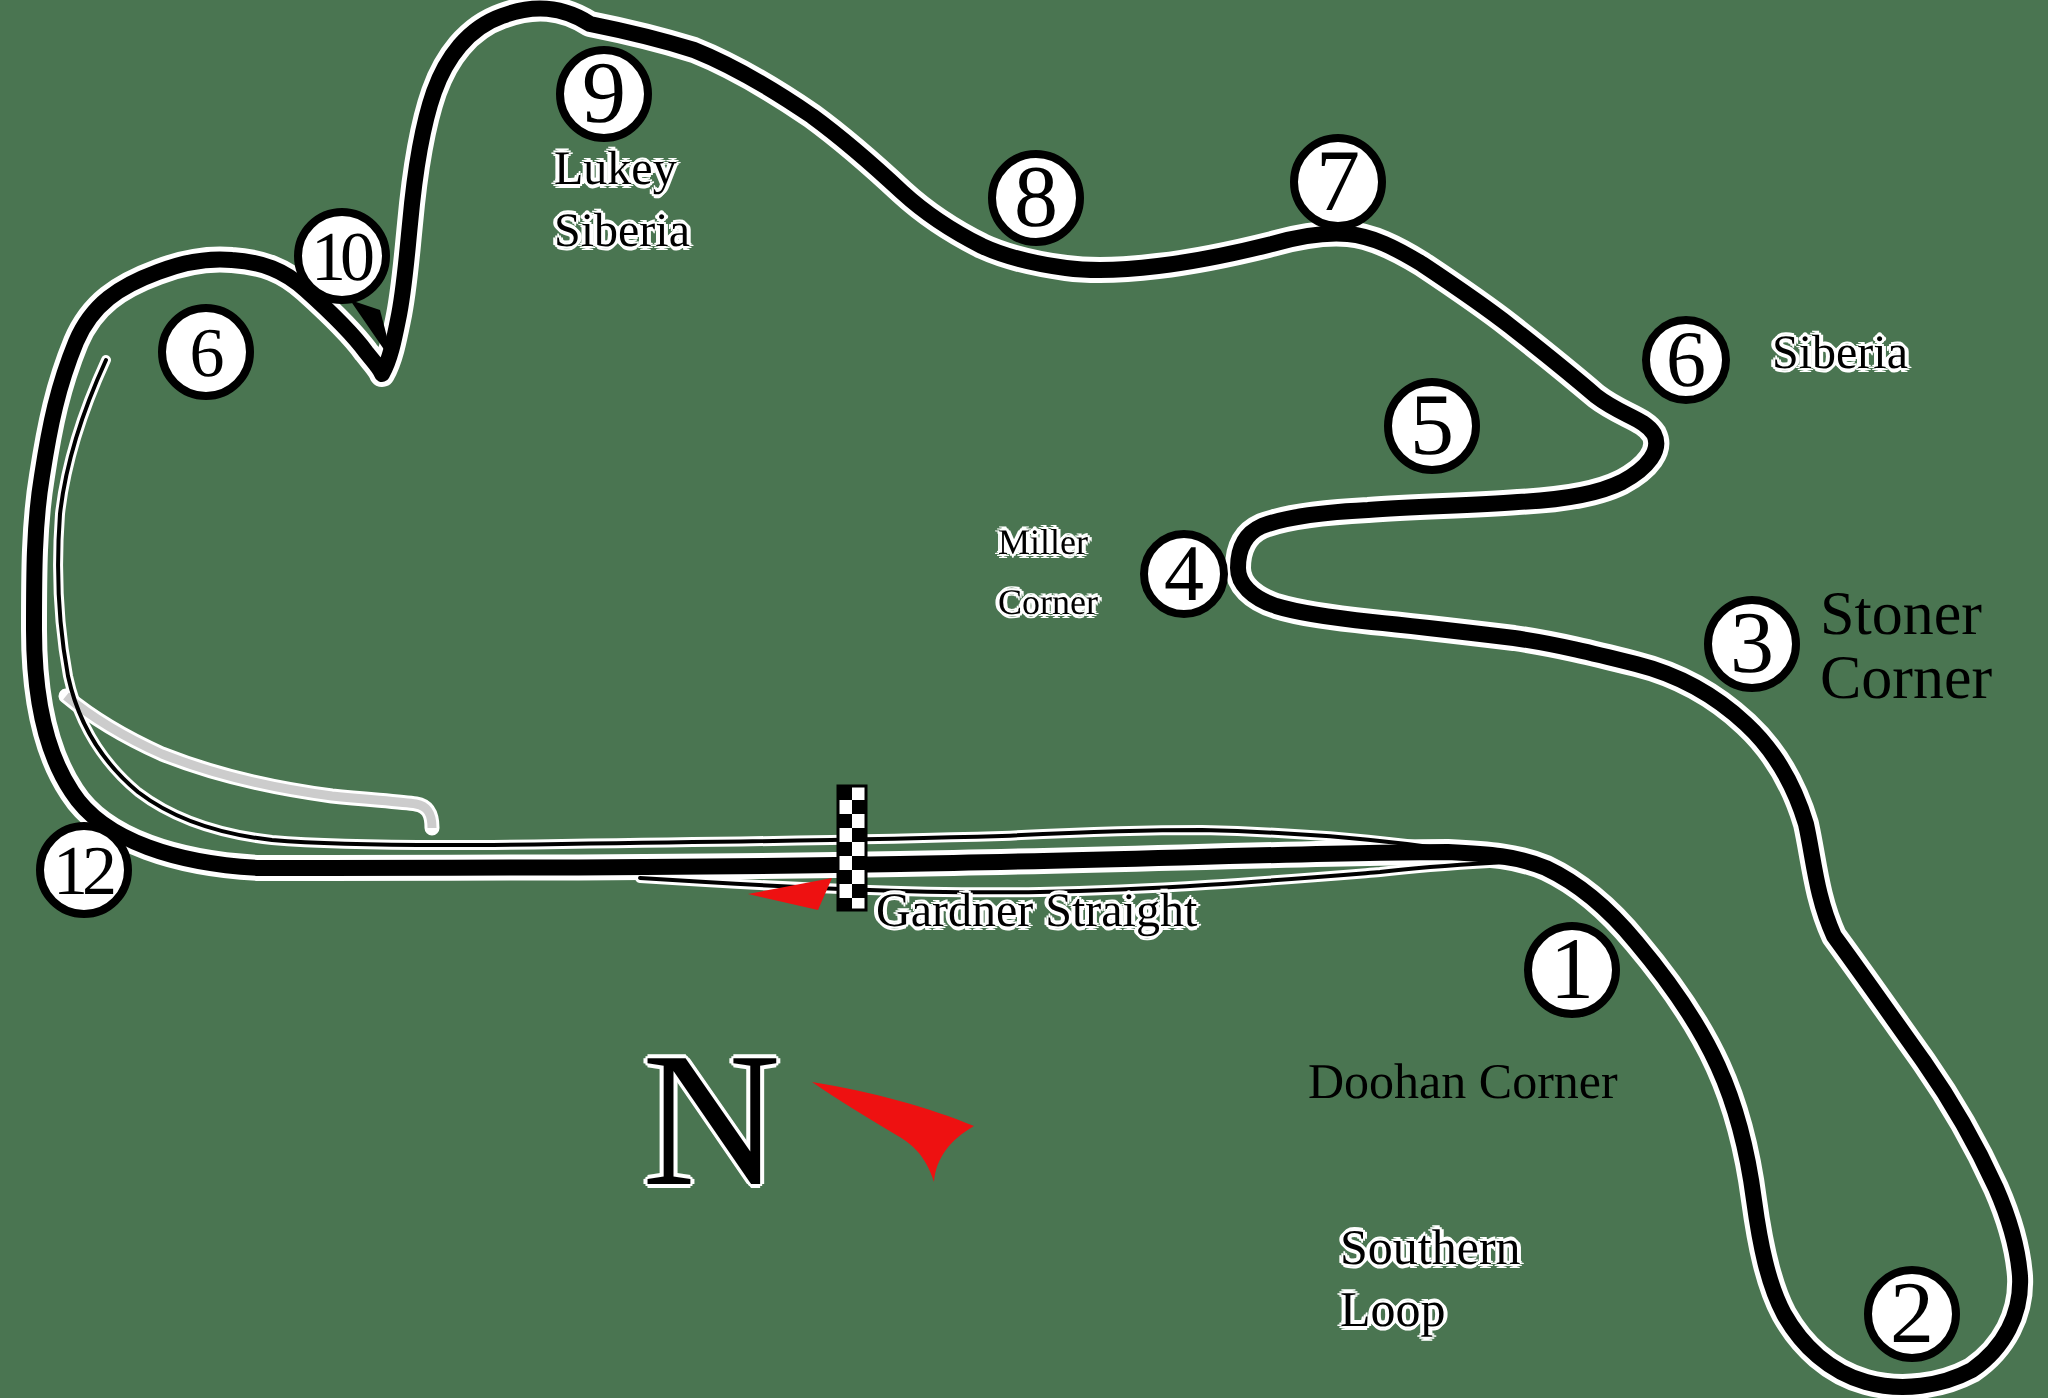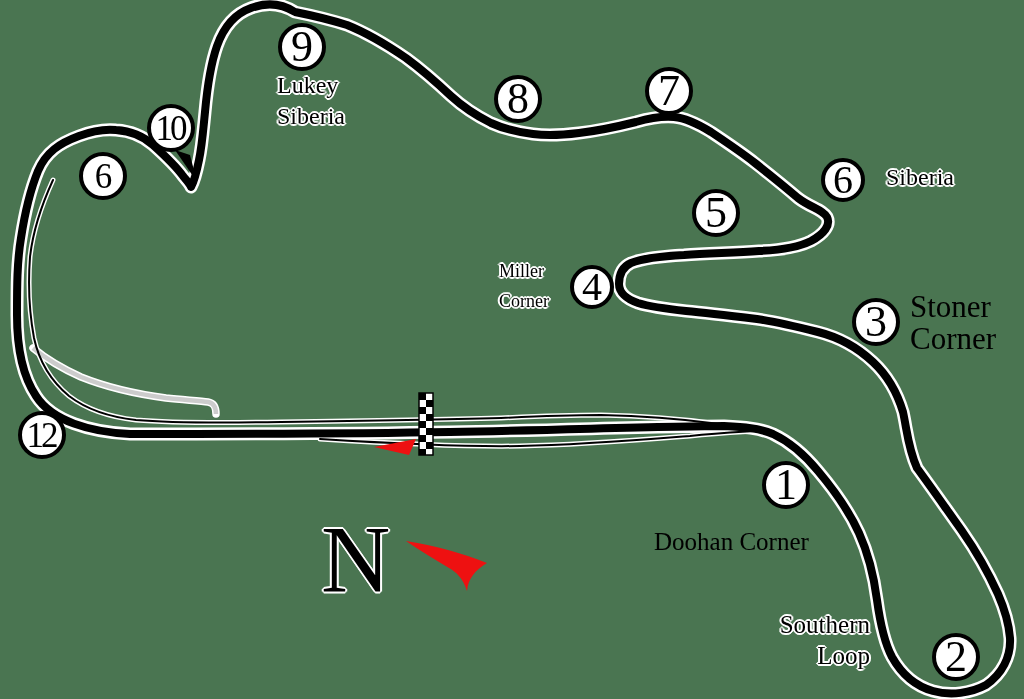--- a/index.html
+++ b/index.html
@@ -124,23 +124,24 @@
   <div class="lbl halo" style="left:499px;top:256px;font-size:18px;line-height:30px;">
     <span>Miller</span>
     <span>Corner</span>
   </div>
 
   <div class="lbl" style="left:910px;top:291px;font-size:31px;line-height:32px;">
     <span>Stoner</span>
     <span>Corner</span>
   </div>
 
+  <div class="lbl halo" style="left:438px;top:441px;">Gardner Straight</div>
 
   <div class="lbl" style="left:654px;top:504px;font-size:25px;margin-top:22px;">Doohan Corner</div>
 
-  <div class="lbl halo" style="left:670px;top:609px;width:200px;text-align:right;font-size:25px;">
+  <div class="lbl halo" style="left:670px;top:609px;width:200px;text-align:left;font-size:25px;">
     <span>Southern</span>
     <span>Loop</span>
   </div>
 
   <div class="lbl halo north" style="left:321px;top:512px;">N</div>
 
 </div>
 
 </body></html>

